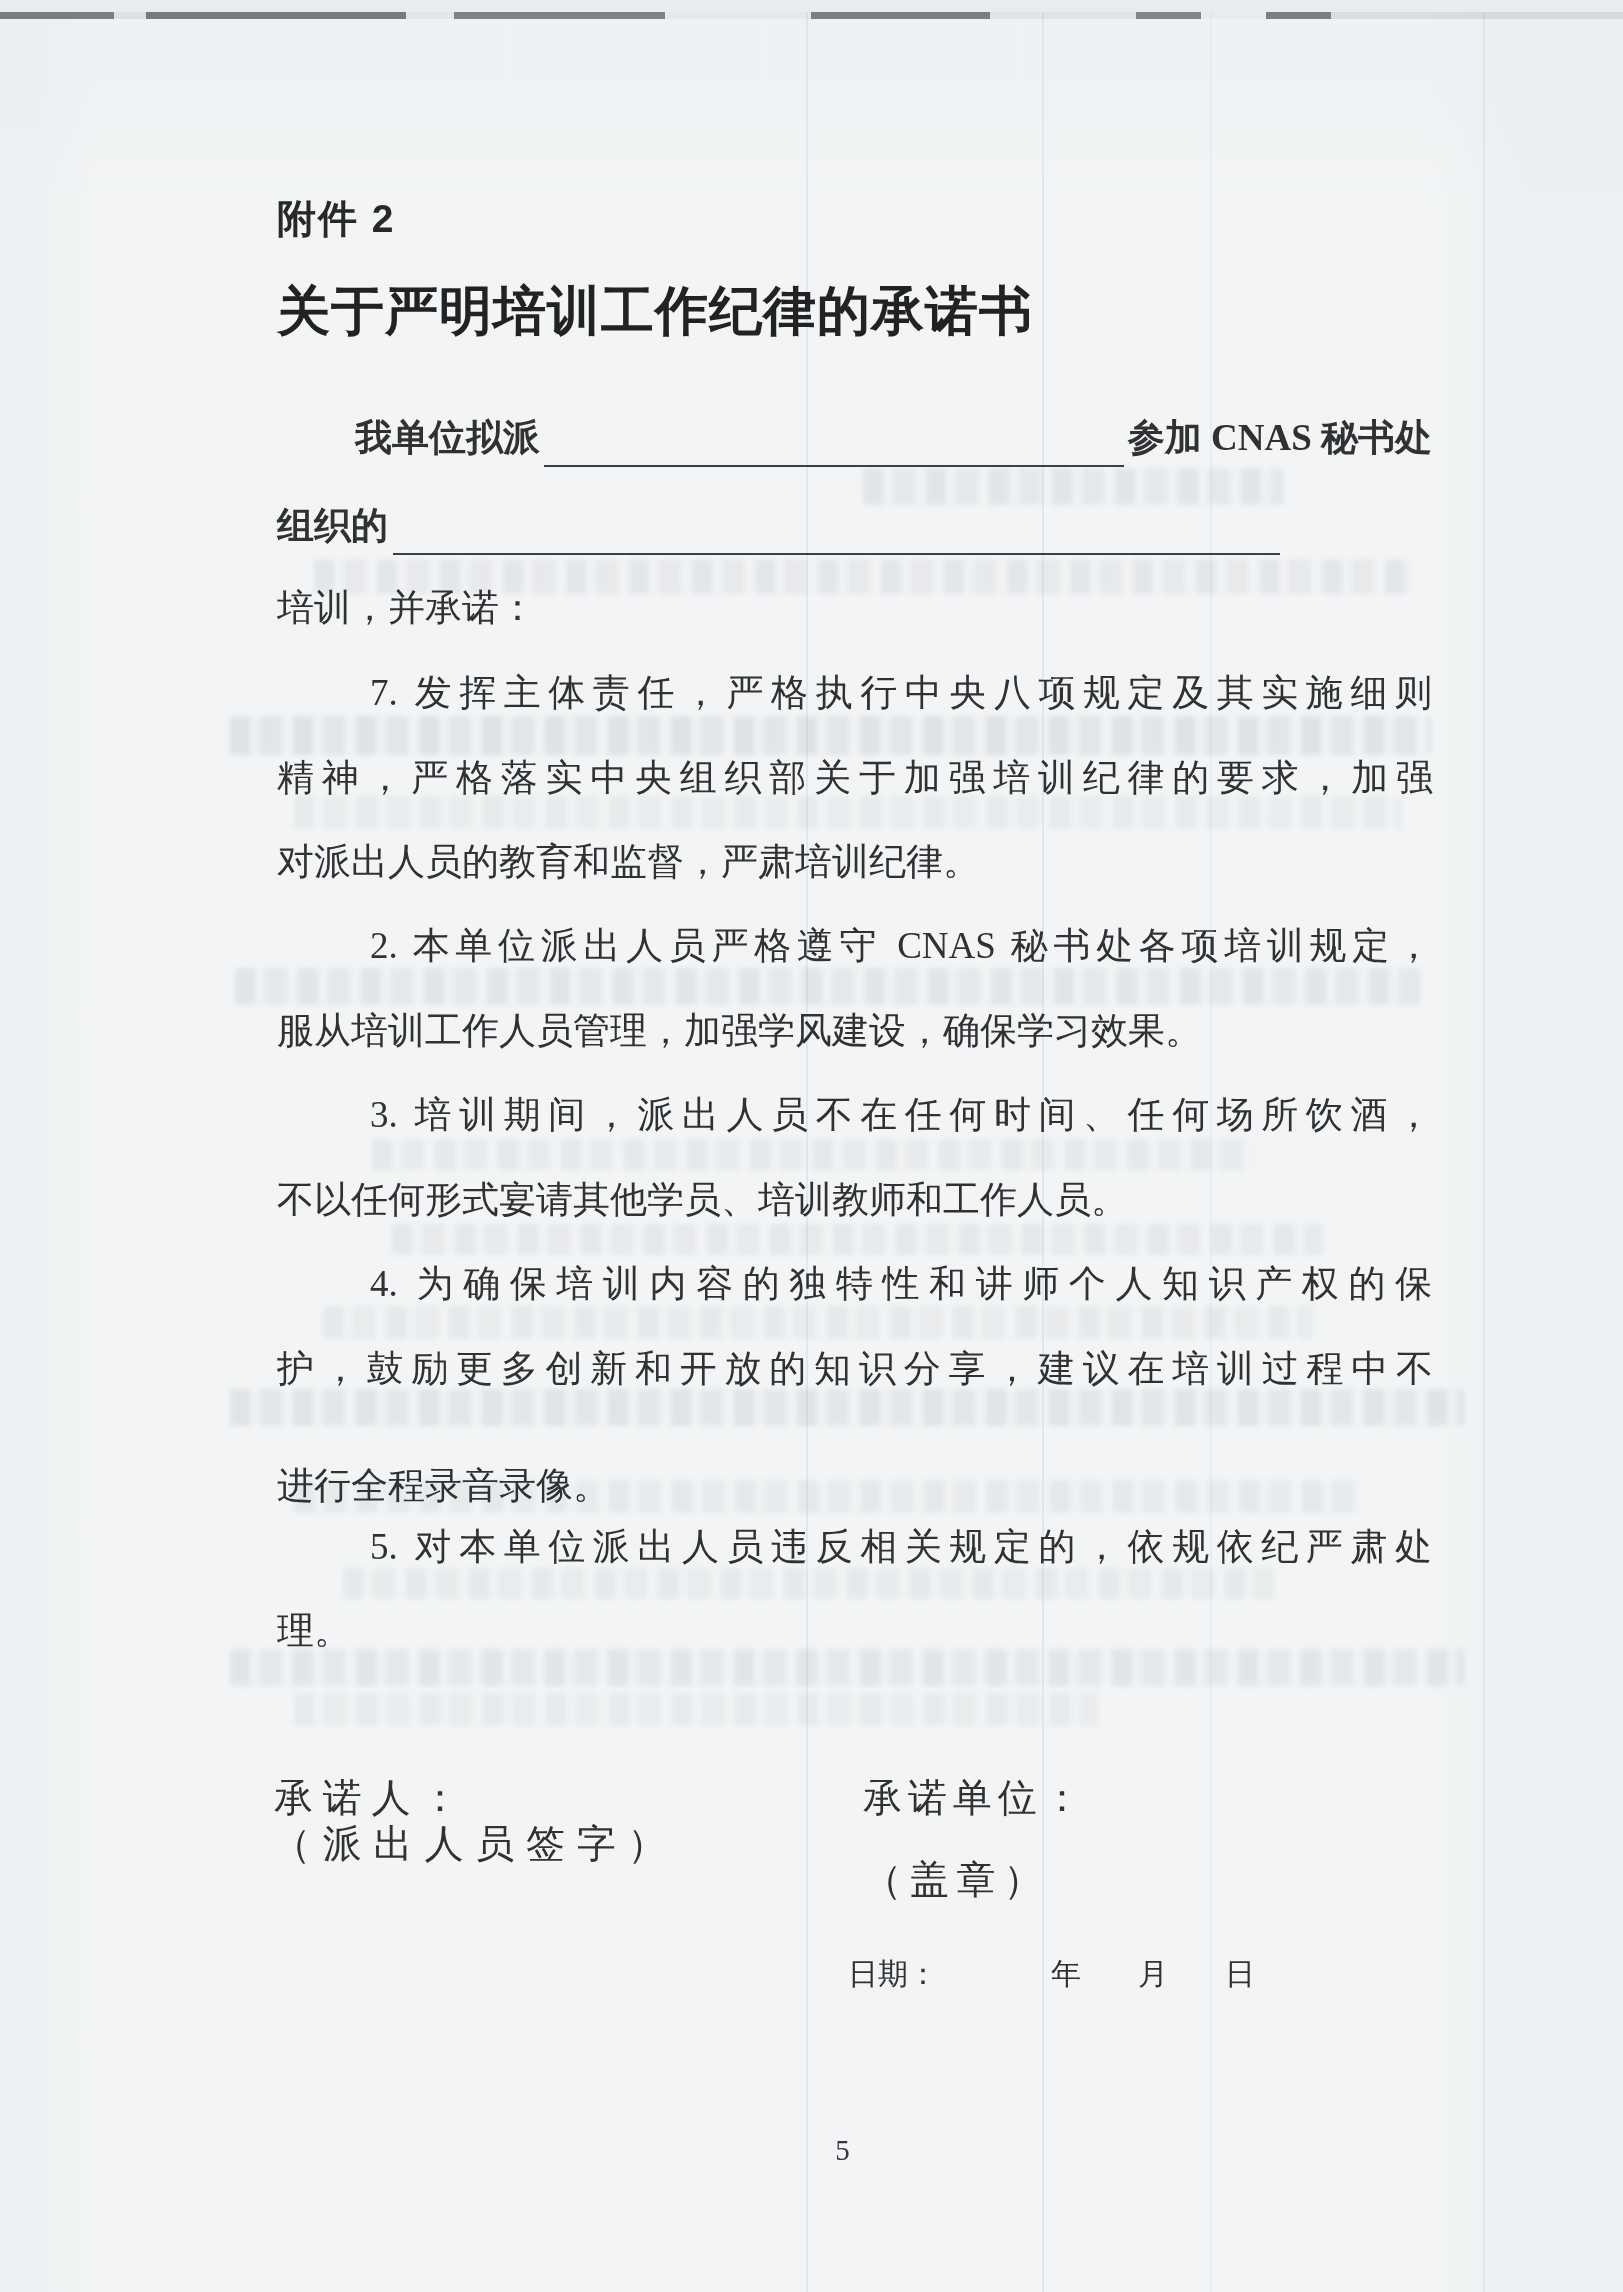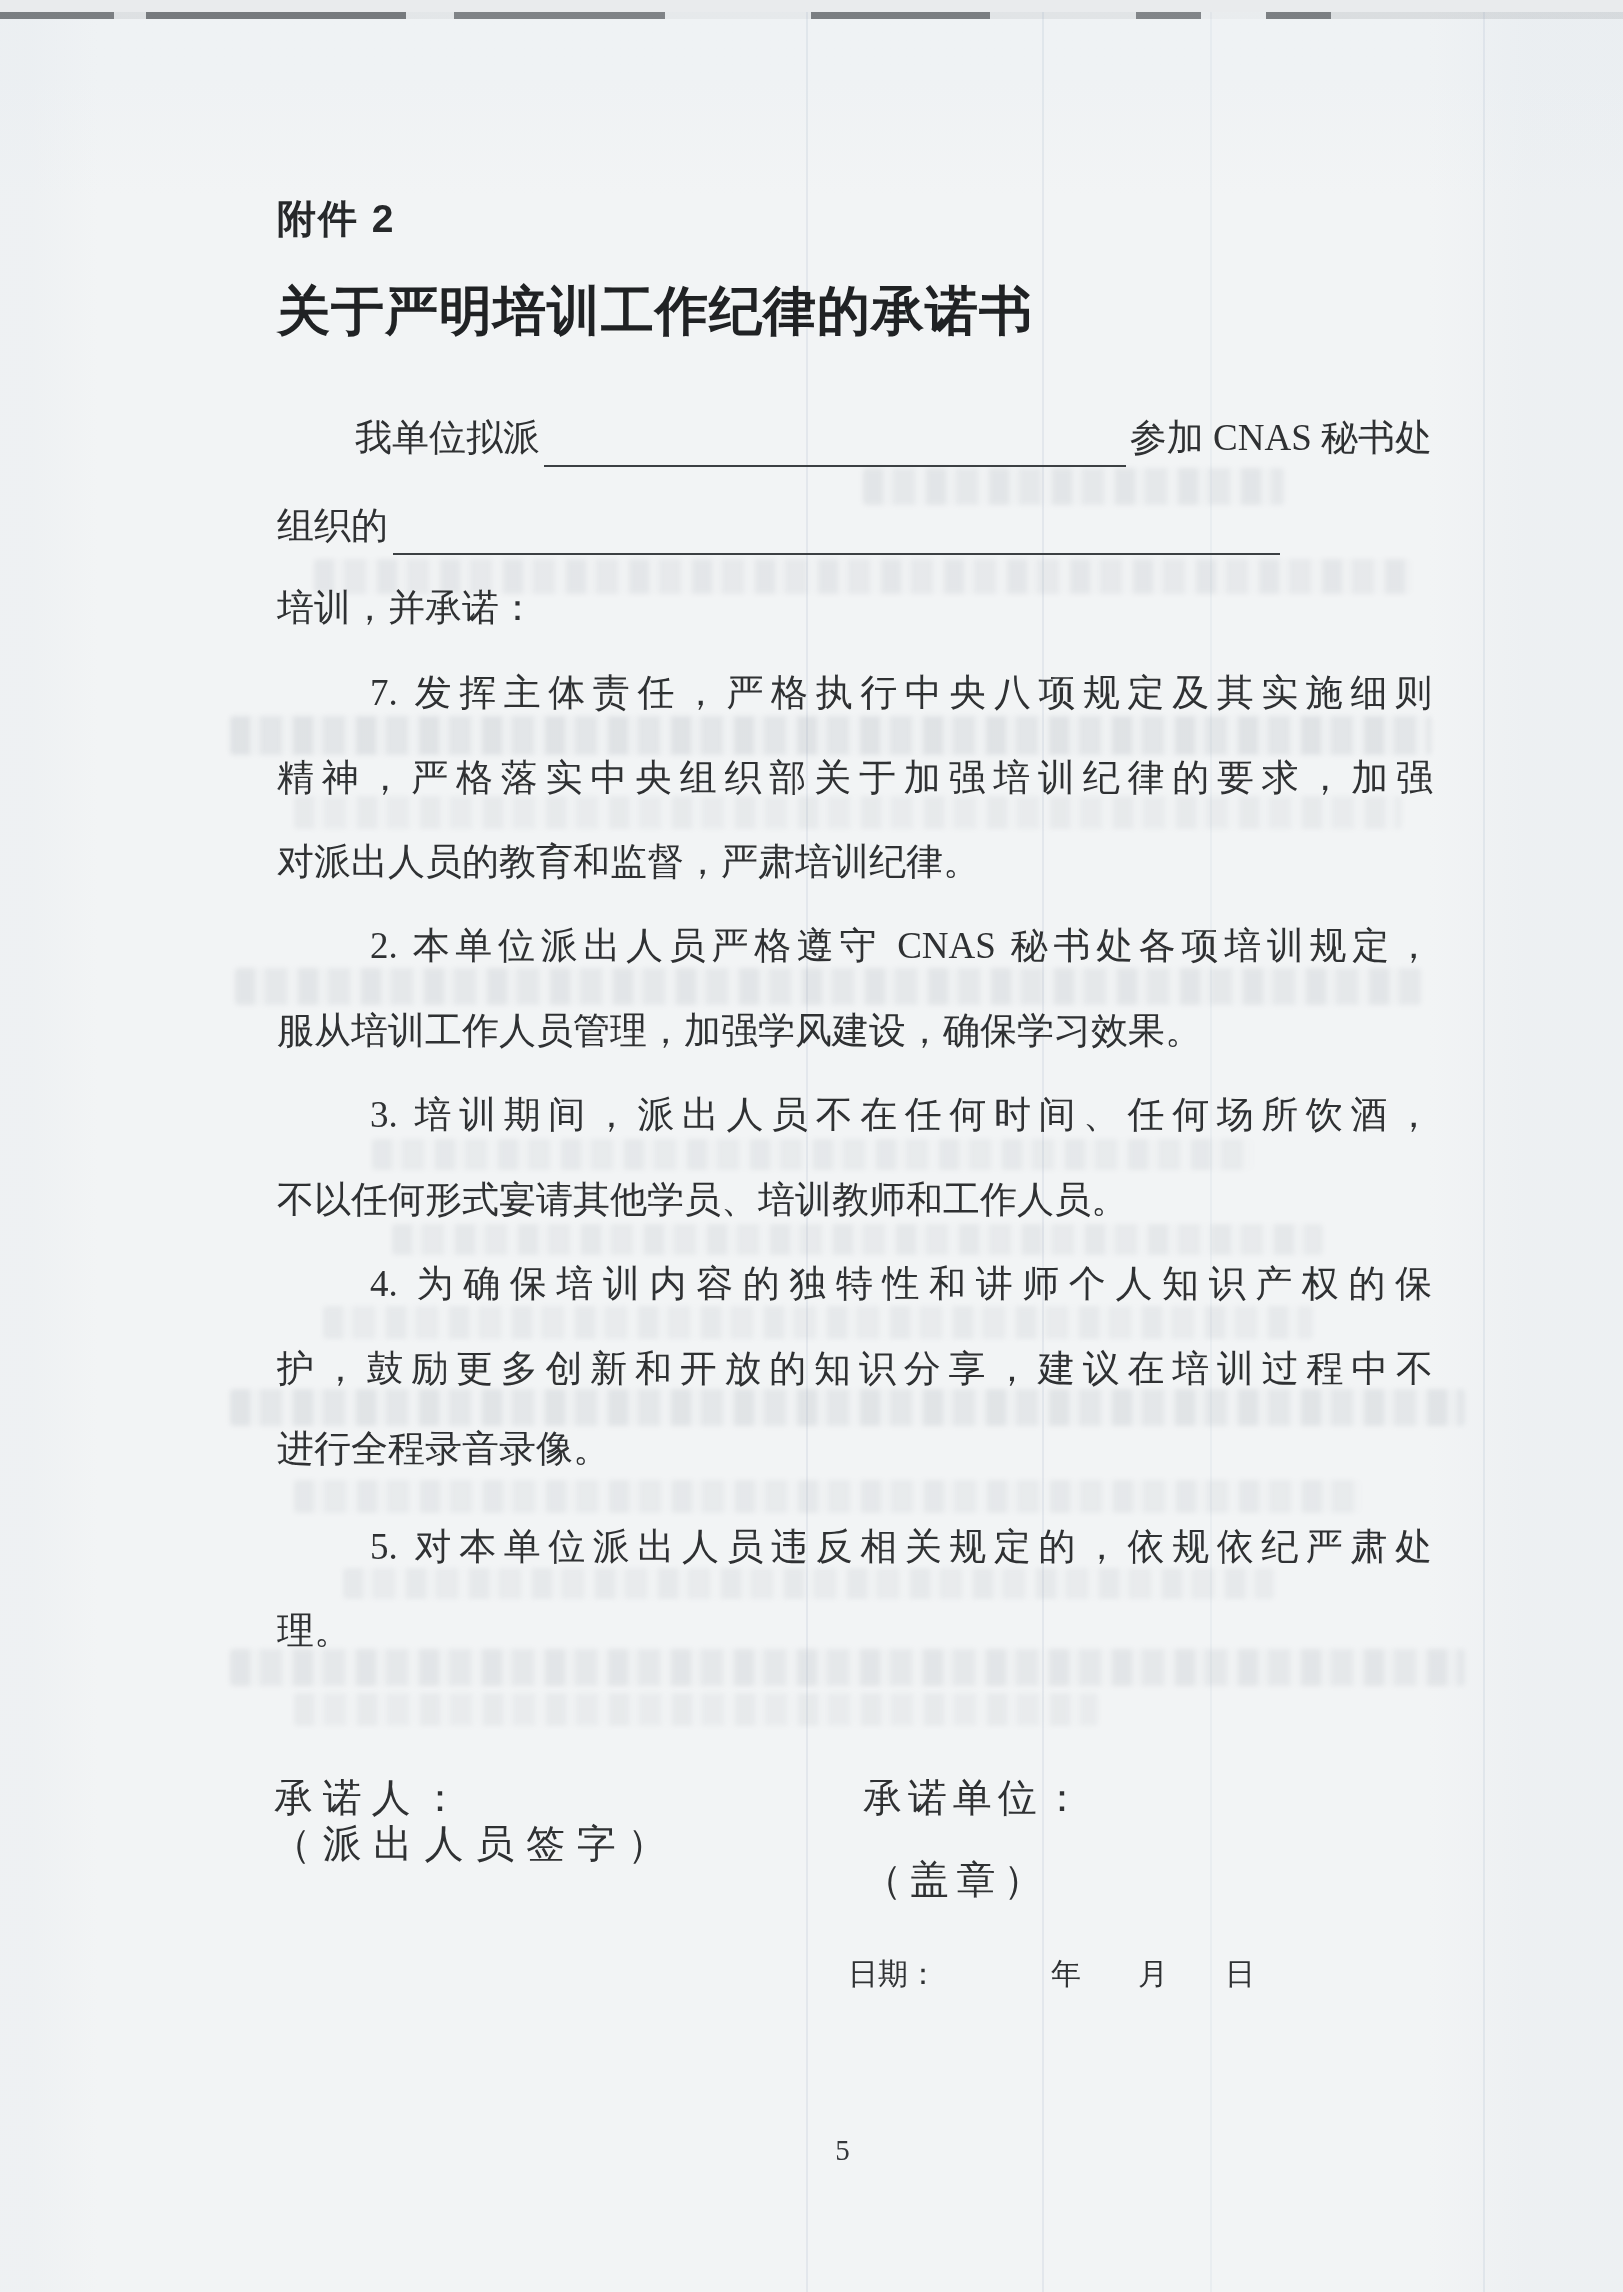--- a/index.html
+++ b/index.html
@@ -44,21 +44,21 @@
     text-align:left;
     font-family:"Liberation Sans","DejaVu Sans",sans-serif;
     font-weight:700;font-size:53px;color:#202224;letter-spacing:1px;
   }
   .line{
     position:absolute;left:277px;width:1156px;height:55px;line-height:55px;
     font-size:37px;white-space:nowrap;
   }
   .justify{white-space:normal;text-align:justify;text-align-last:justify;text-justify:inter-character;}
   .indent{padding-left:93px;width:1062px;}
-  .introline{display:flex;height:59px;line-height:59px;}
+  .introline{display:flex;height:59px;line-height:59px;font-weight:bold;}
   .blank{border-bottom:2.9px solid #3c4043;}
   .grow{flex:1 1 auto;margin:0 3.9px;}
   .sig{
     position:absolute;height:55px;line-height:55px;font-size:39px;
     letter-spacing:9.8px;white-space:nowrap;
   }
   .dateline{position:absolute;height:55px;line-height:55px;font-size:30px;white-space:nowrap;}
   .dateline .yy{margin-left:113px;}
   .dateline .mm{margin-left:57px;}
   .dateline .dd{margin-left:57px;}
@@ -112,21 +112,21 @@
   <div class="line" style="top:822px">对派出人员的教育和监督，严肃培训纪律。</div>
 
   <div class="line indent justify" style="top:906px">2. 本单位派出人员严格遵守 CNAS 秘书处各项培训规定，</div>
   <div class="line" style="top:991px">服从培训工作人员管理，加强学风建设，确保学习效果。</div>
 
   <div class="line indent justify" style="top:1075px">3. 培训期间，派出人员不在任何时间、任何场所饮酒，</div>
   <div class="line" style="top:1160px">不以任何形式宴请其他学员、培训教师和工作人员。</div>
 
   <div class="line indent justify" style="top:1244px">4. 为确保培训内容的独特性和讲师个人知识产权的保</div>
   <div class="line justify" style="top:1329px">护，鼓励更多创新和开放的知识分享，建议在培训过程中不</div>
-  <div class="line" style="top:1409px">进行全程录音录像。</div>
+  <div class="line" style="top:1446px">进行全程录音录像。</div>
 
   <div class="line indent justify" style="top:1507px">5. 对本单位派出人员违反相关规定的，依规依纪严肃处</div>
   <div class="line" style="top:1591px">理。</div>
 
   <div class="sig" style="left:274px;top:1758px">承诺人：</div>
   <div class="sig" style="left:272px;top:1804px;letter-spacing:11.8px">（派出人员签字）</div>
 
   <div class="sig" style="left:863px;top:1758px;letter-spacing:5.9px">承诺单位：</div>
   <div class="sig" style="left:863px;top:1840px;letter-spacing:7.8px">（盖章）</div>
 

